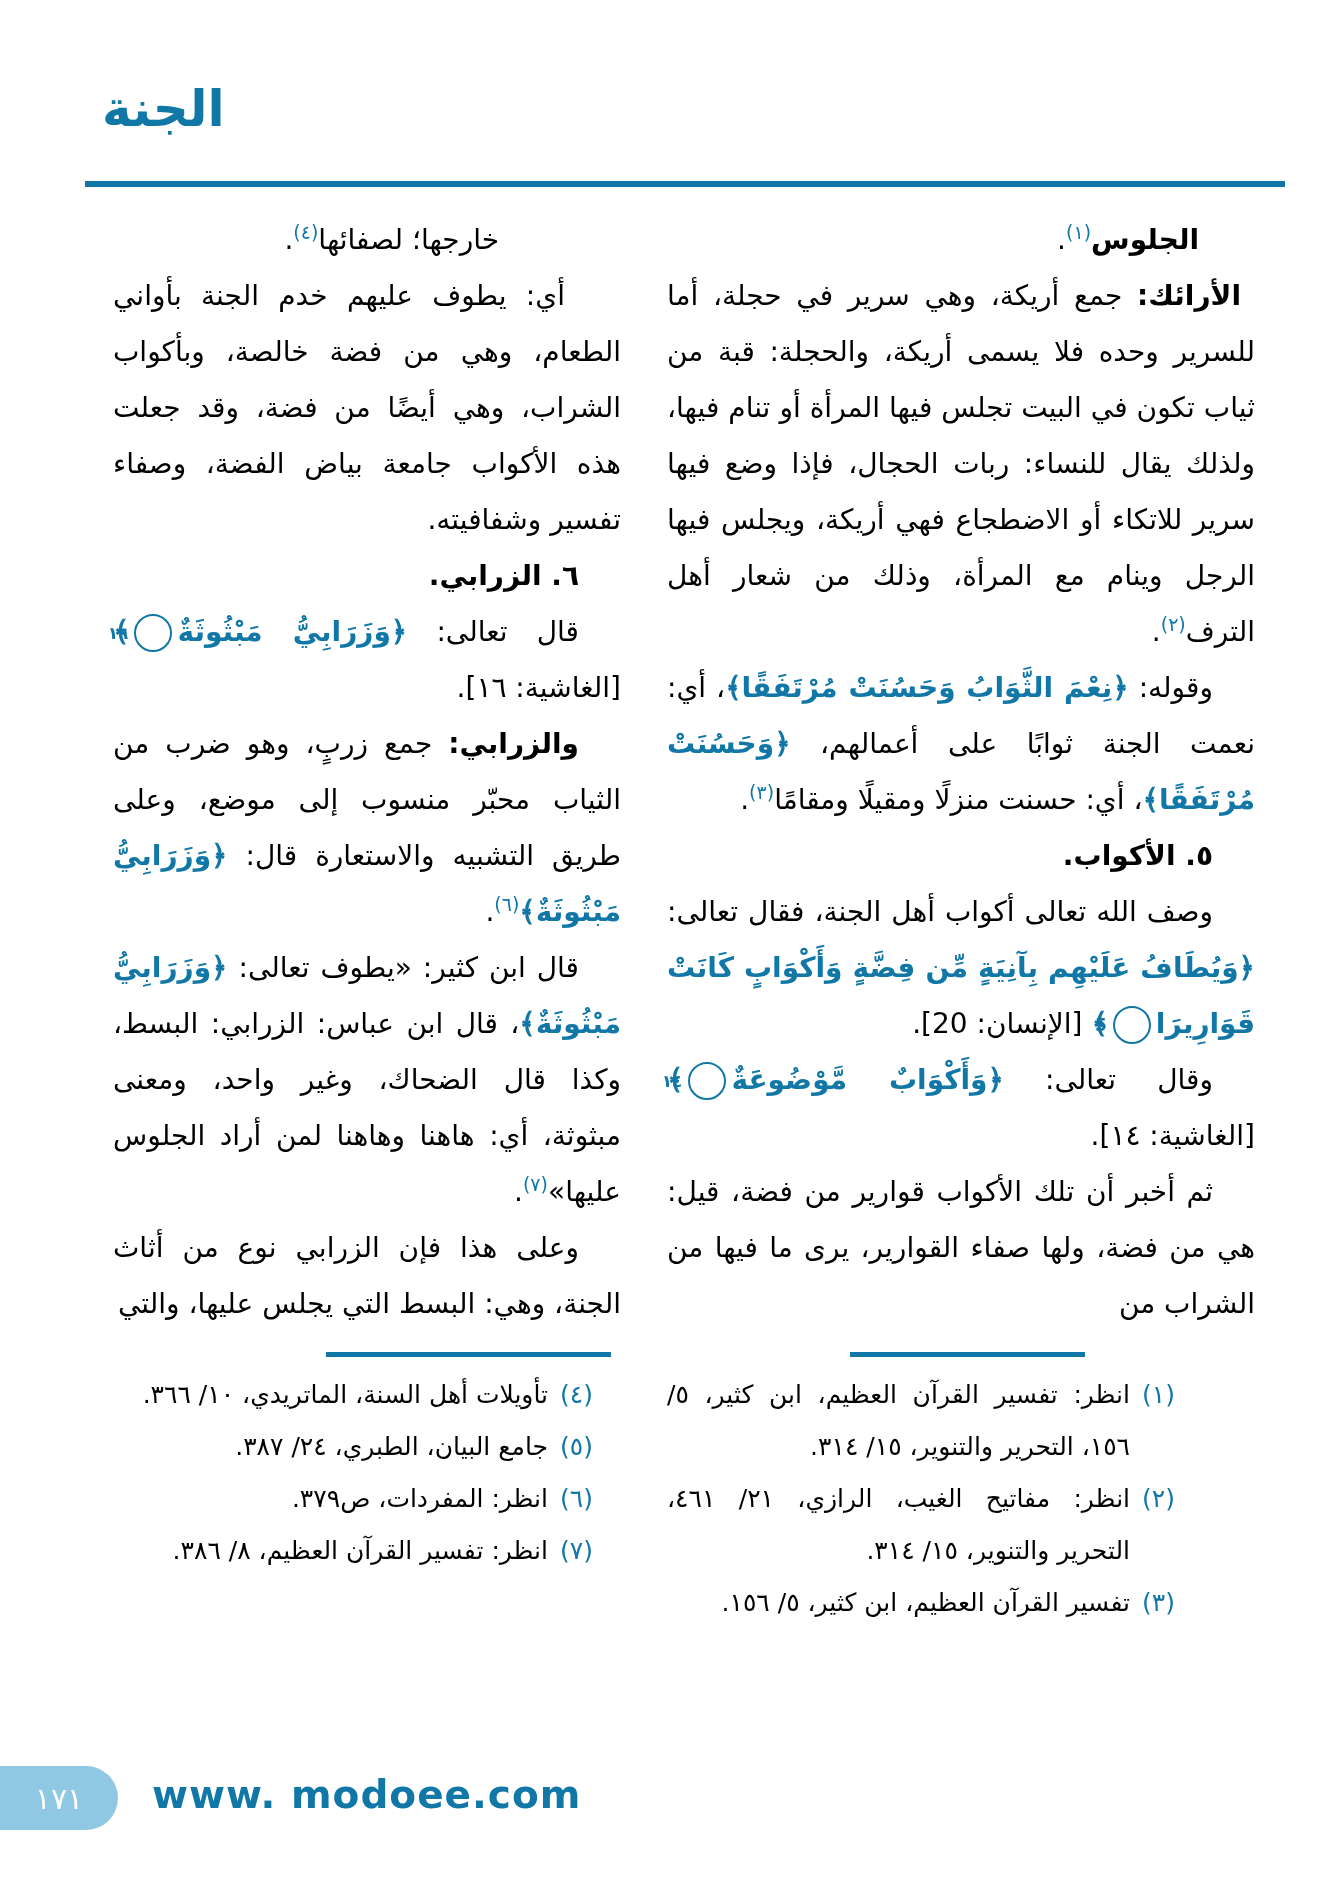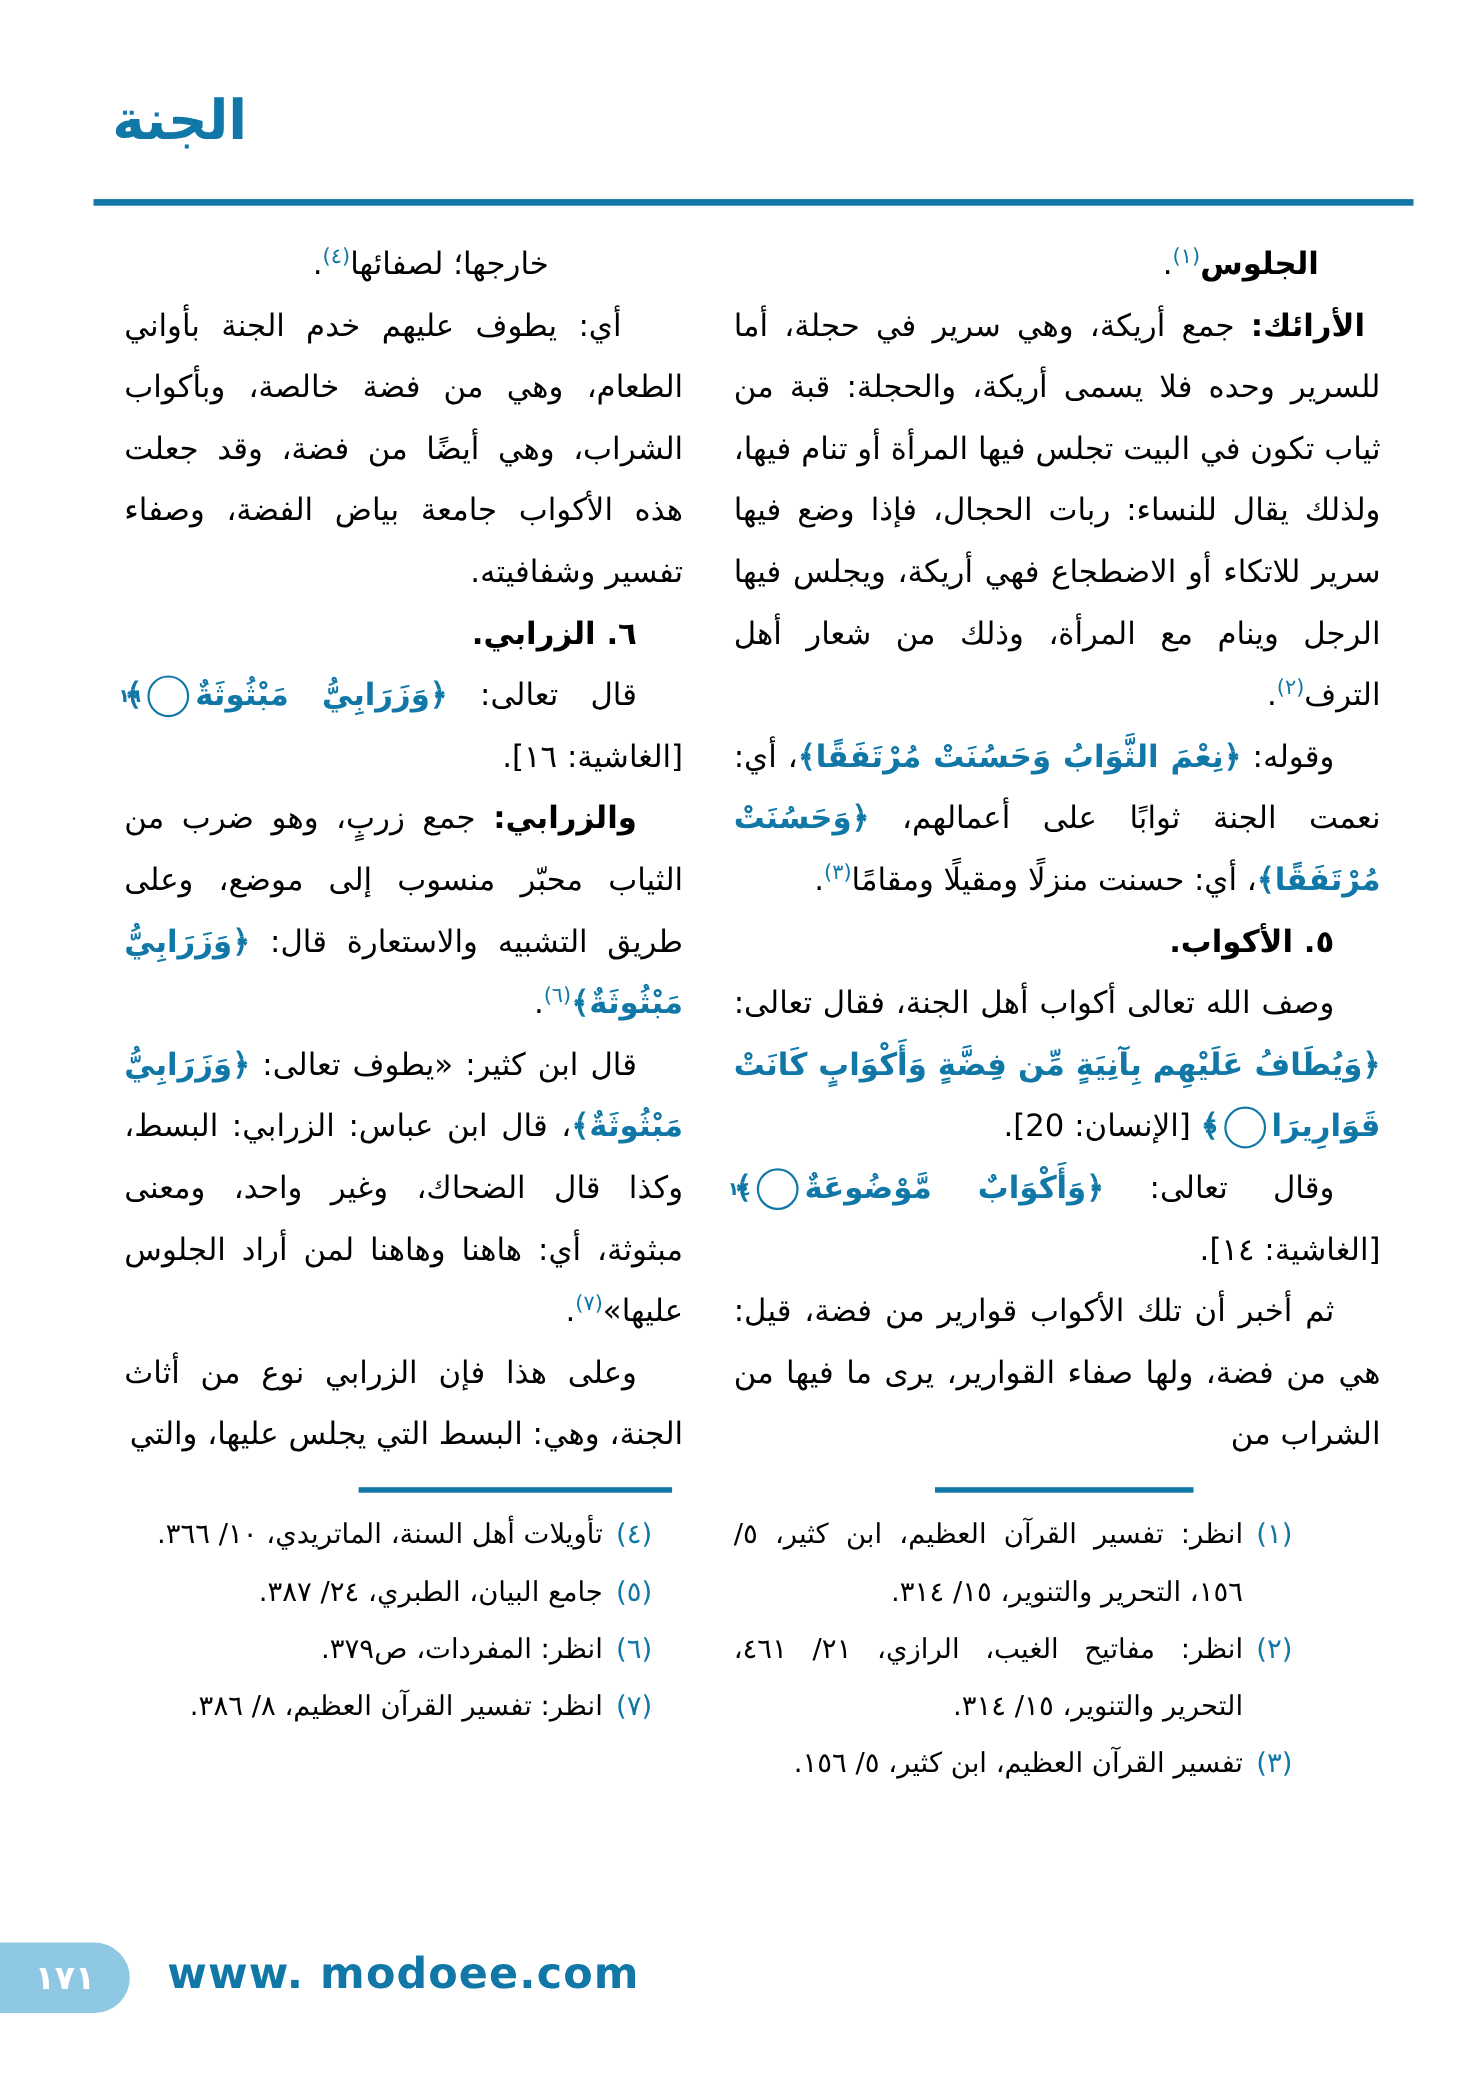--- a/index.html
+++ b/index.html
@@ -101,21 +101,21 @@
     top:1766px;
     width:118px;
     height:64px;
     background:var(--tab);
     border-radius:0 32px 32px 0;
     display:flex;
     align-items:center;
     justify-content:center;
     color:#ffffff;
     font-size:30px;
-    font-weight:bold;
+    font-weight:normal;
   }
   .site{
     position:absolute;
     left:152px;
     top:1772px;
     direction:ltr;
     color:var(--accent);
     font-size:39px;
     font-weight:bold;
     letter-spacing:1px;

